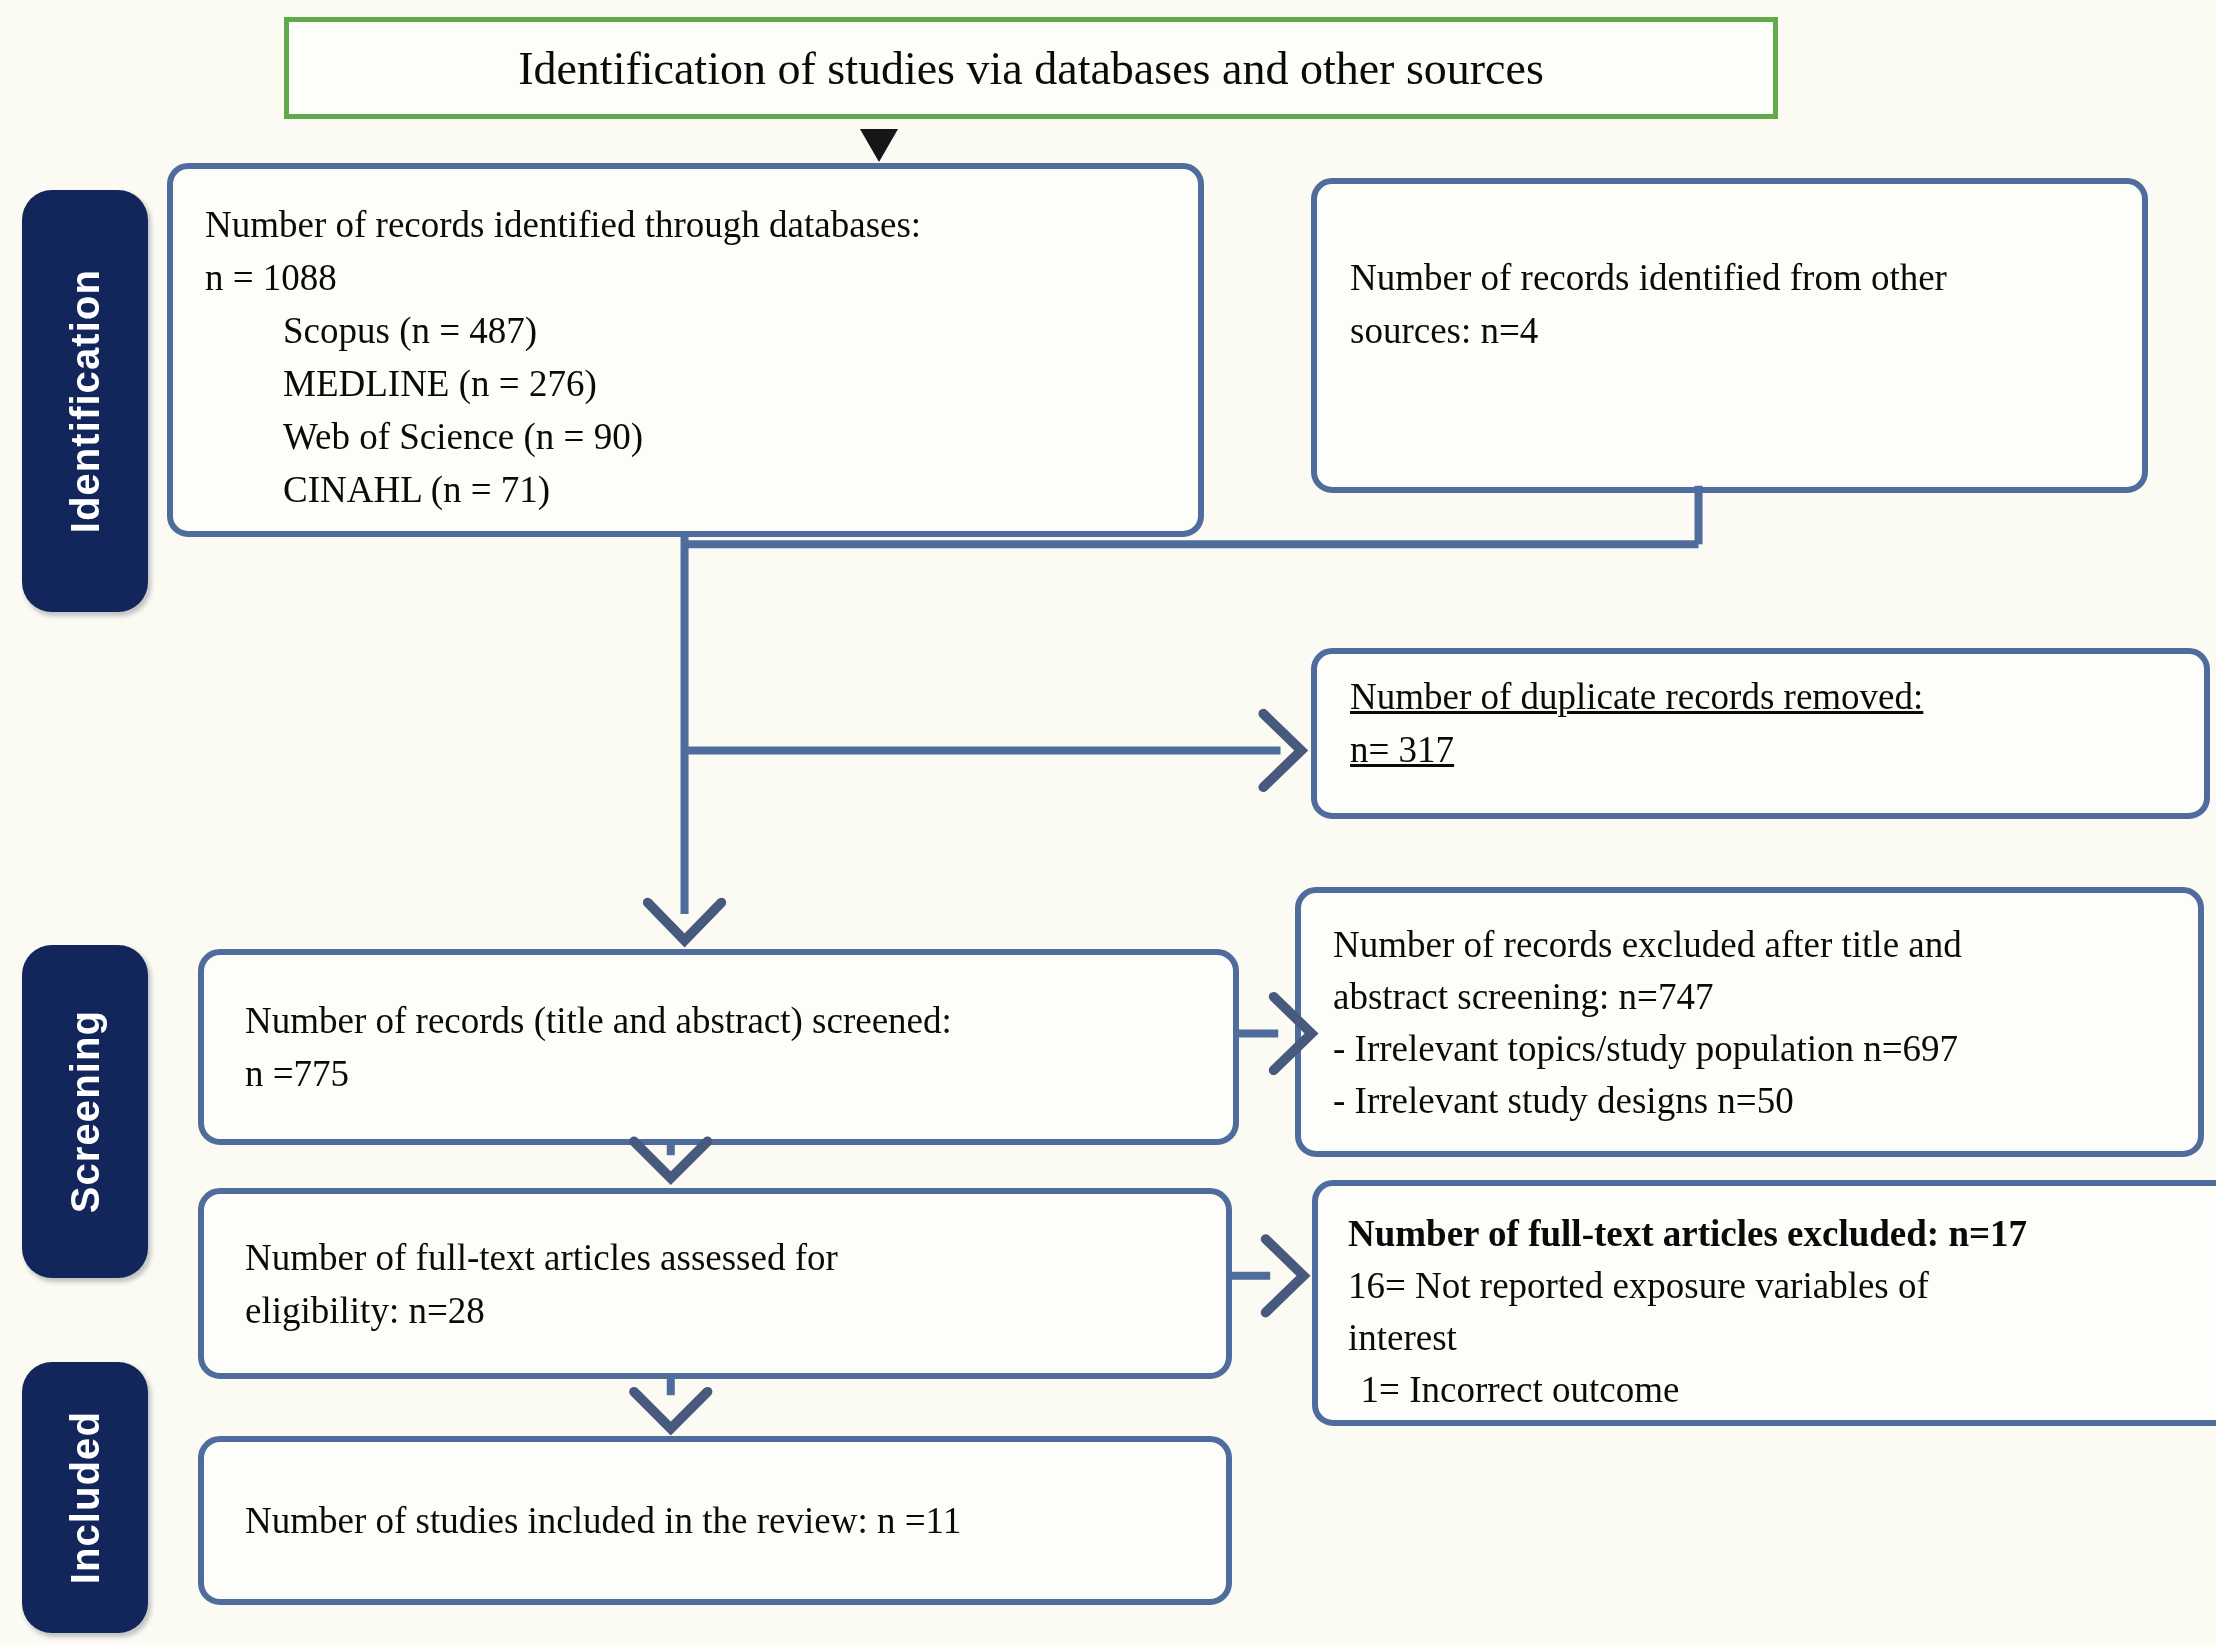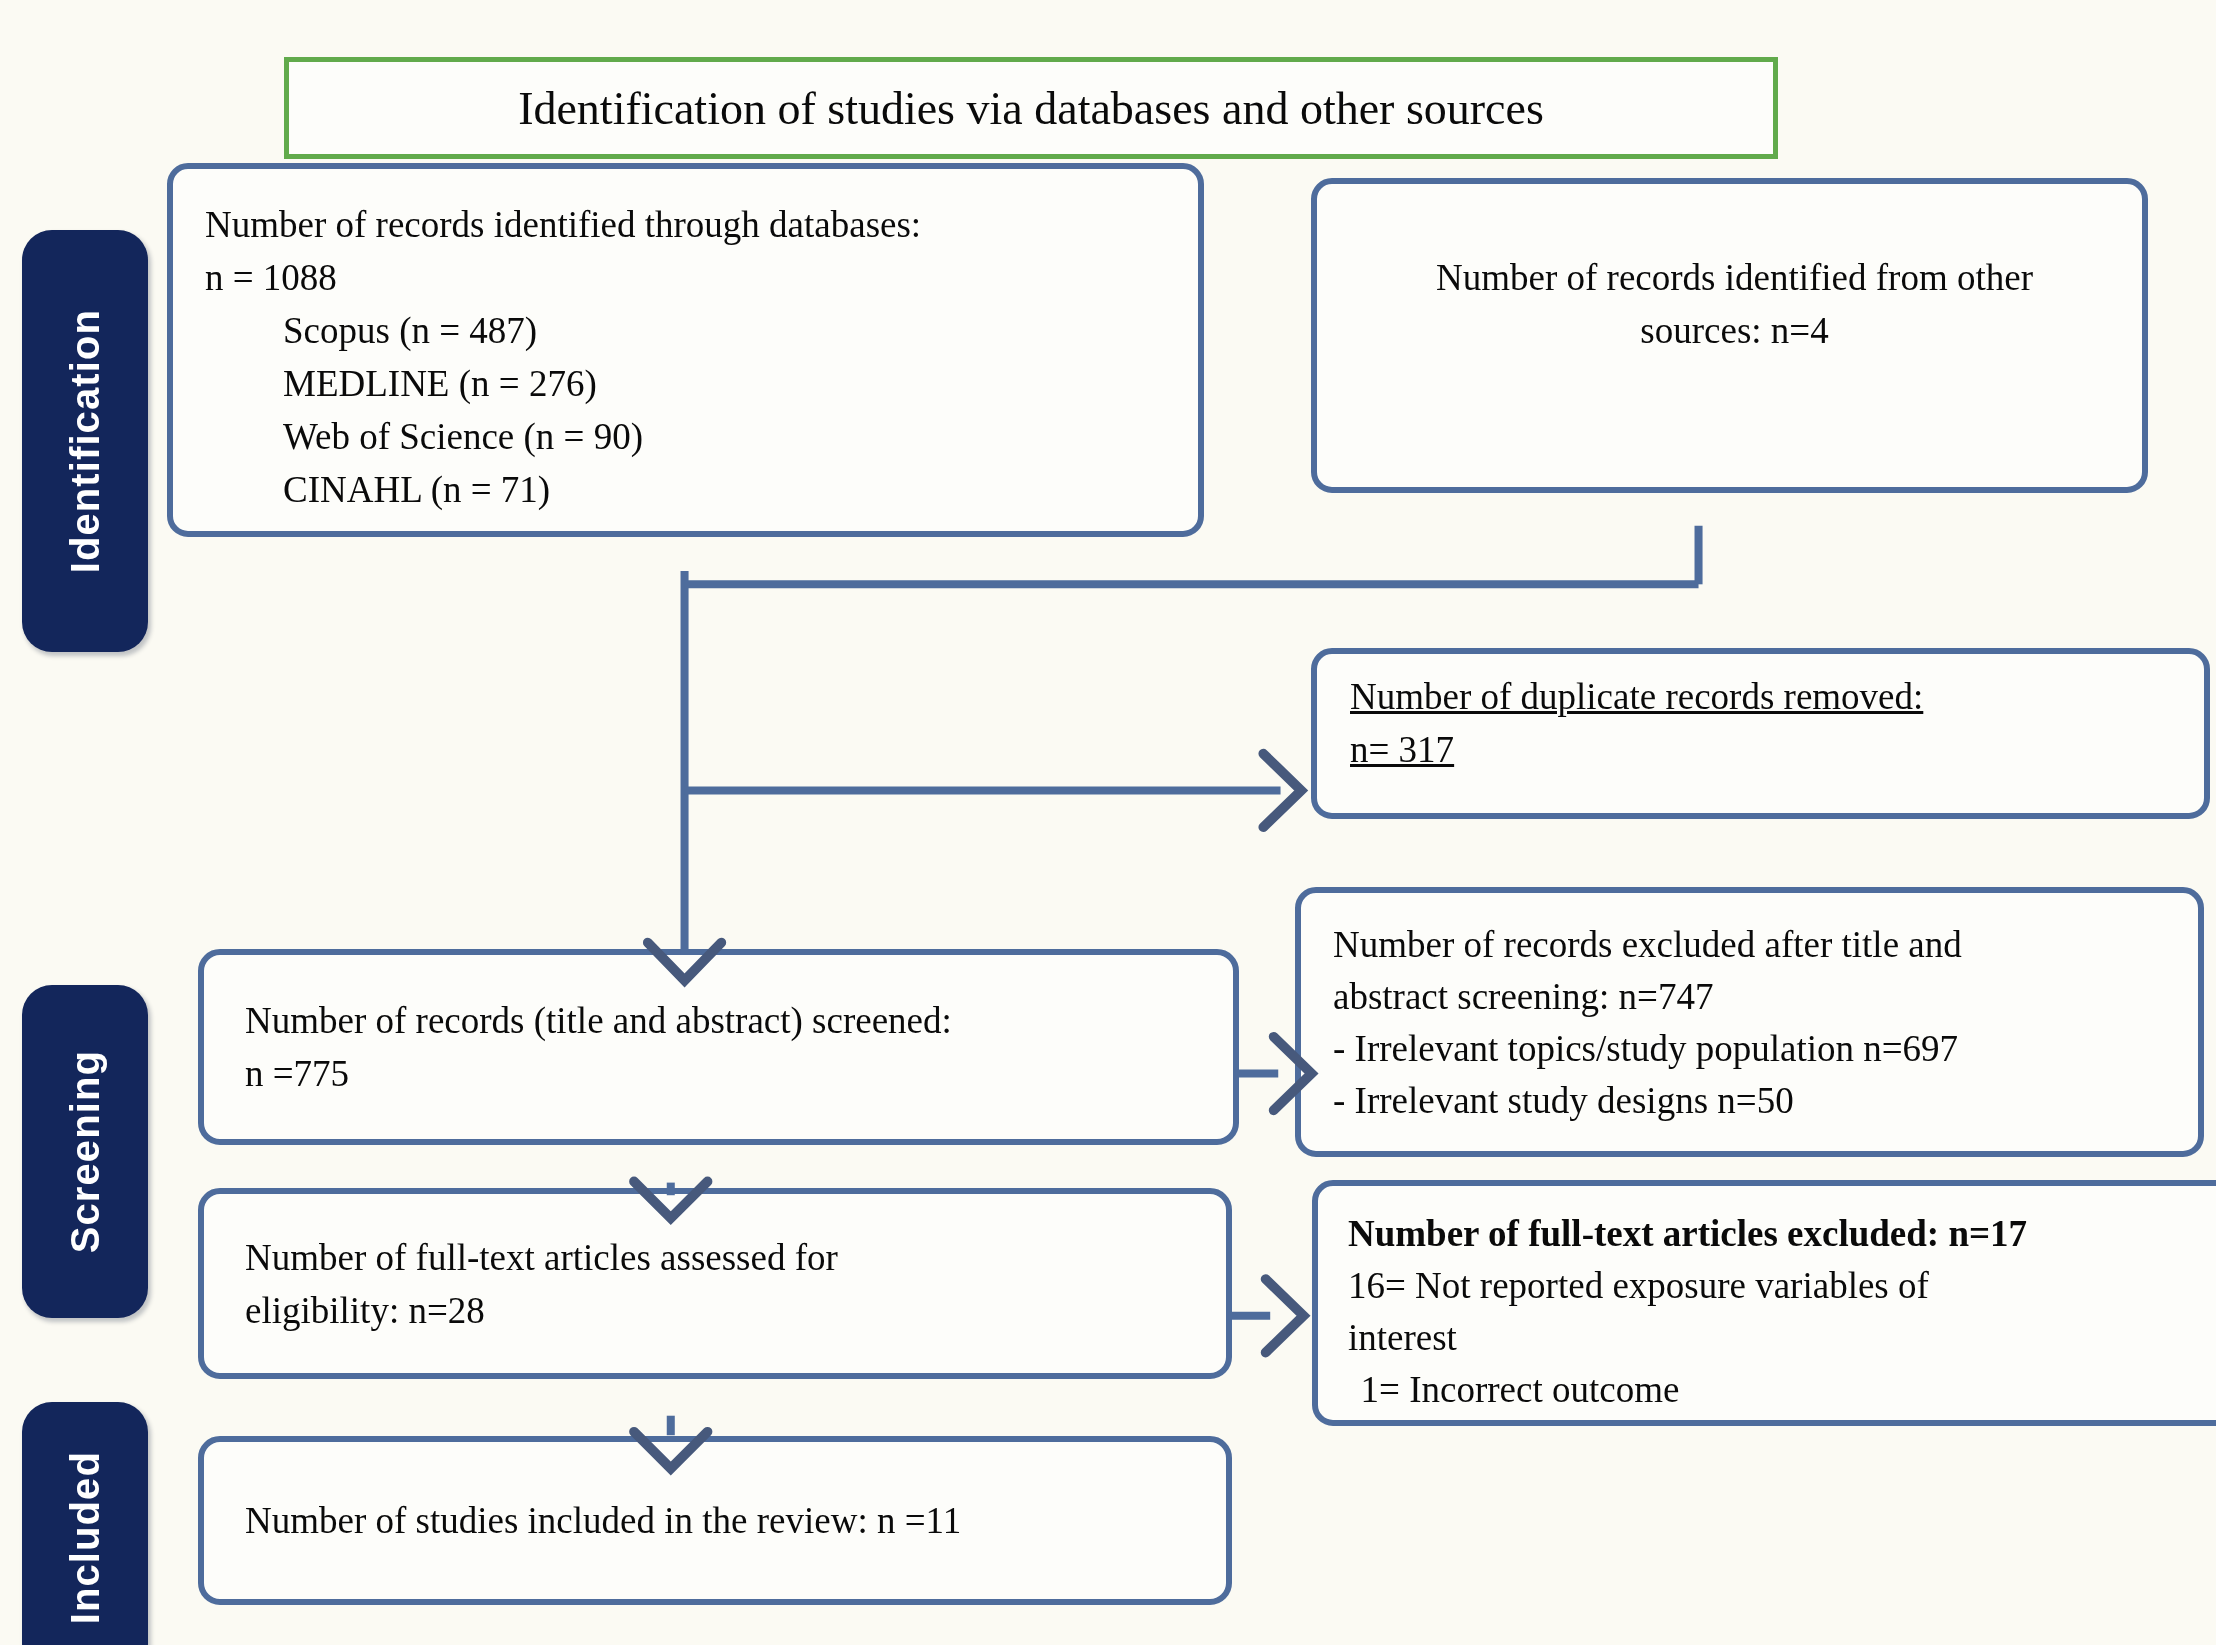--- a/index.html
+++ b/index.html
@@ -1,20 +1,20 @@
 <!DOCTYPE html>
 <html style="font-size:9.2px"><head>
 <meta charset="utf-8">
 <style>
   html,body{margin:0;padding:0;background:#fbfaf3;}
   #canvas{
     position:relative;width:2216px;height:1645px;overflow:hidden;
     background:#fbfaf3;font-family:"Liberation Serif","DejaVu Serif",serif;color:#0a0a0a;
   }
-  .abs{position:absolute;margin-top:40px;}
+  .abs{position:absolute;}
   
   #title-box{
     left:284px;top:17px;width:1494px;height:102px;box-sizing:border-box;
     border:5.2px solid #61aa4b;background:#fdfdfa;
     display:flex;align-items:center;justify-content:center;
     font-size:46px;white-space:nowrap;
   }
   #title-triangle{
     left:860px;top:129px;width:0;height:0;
     border-left:19px solid transparent;border-right:19px solid transparent;
@@ -37,21 +37,21 @@
   
   .box{
     position:absolute;box-sizing:border-box;background:#fdfdfa;
     border:6.9px solid #4e6c9c;border-radius:21px;
     font-size:37px;line-height:53px;z-index:2;
   }
   .rounder{border-radius:22px;}
   .vcenter{display:flex;flex-direction:column;justify-content:center;}
   #box-databases{left:167px;top:163px;width:1037px;height:374px;padding:29px 23px 0 32px;}
   #box-databases .indent{margin-left:78px;}
-  #box-other{left:1311px;top:178px;width:837px;height:315px;padding:67px 23px 13px 33px;text-align:center;}
+  #box-other{left:1311px;top:178px;width:837px;height:315px;padding:67px 23px 13px 33px;}
   #box-duplicates{left:1311px;top:648px;width:899px;height:171px;padding:16px 23px 0 33px;text-decoration:underline;}
   #box-screened{left:198px;top:949px;width:1041px;height:196px;padding:0 17px 0 41px;}
   #box-excluded-screening{left:1295px;top:887px;width:909px;height:270px;padding:26.4px 17px 0 32px;line-height:52px;}
   #box-fulltext{left:198px;top:1188px;width:1034px;height:191px;padding:0 17px 0 41px;}
   #box-excluded-fulltext{left:1312px;top:1180px;width:1068px;height:246px;padding:22px 17px 0 30px;line-height:52px;}
   #box-excluded-fulltext .bold{font-weight:bold;}
   #box-excluded-fulltext .small-indent{padding-left:12.6px;}
   #box-included{left:198px;top:1436px;width:1034px;height:169px;padding:0 17px 0 41px;}
   
   #connector-layer{left:0;top:0;width:2216px;height:1645px;z-index:4;pointer-events:none;}

